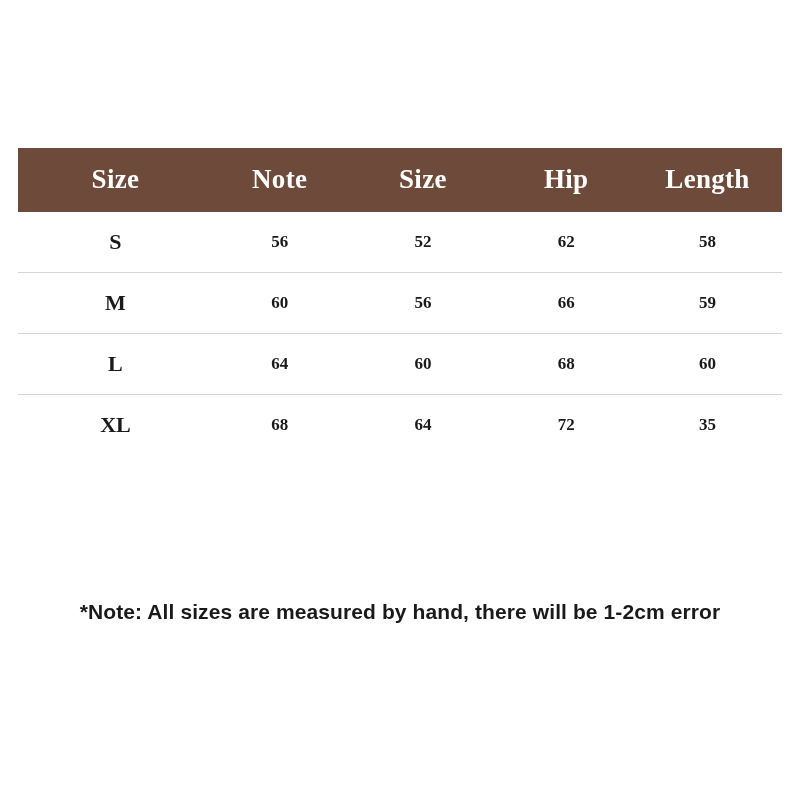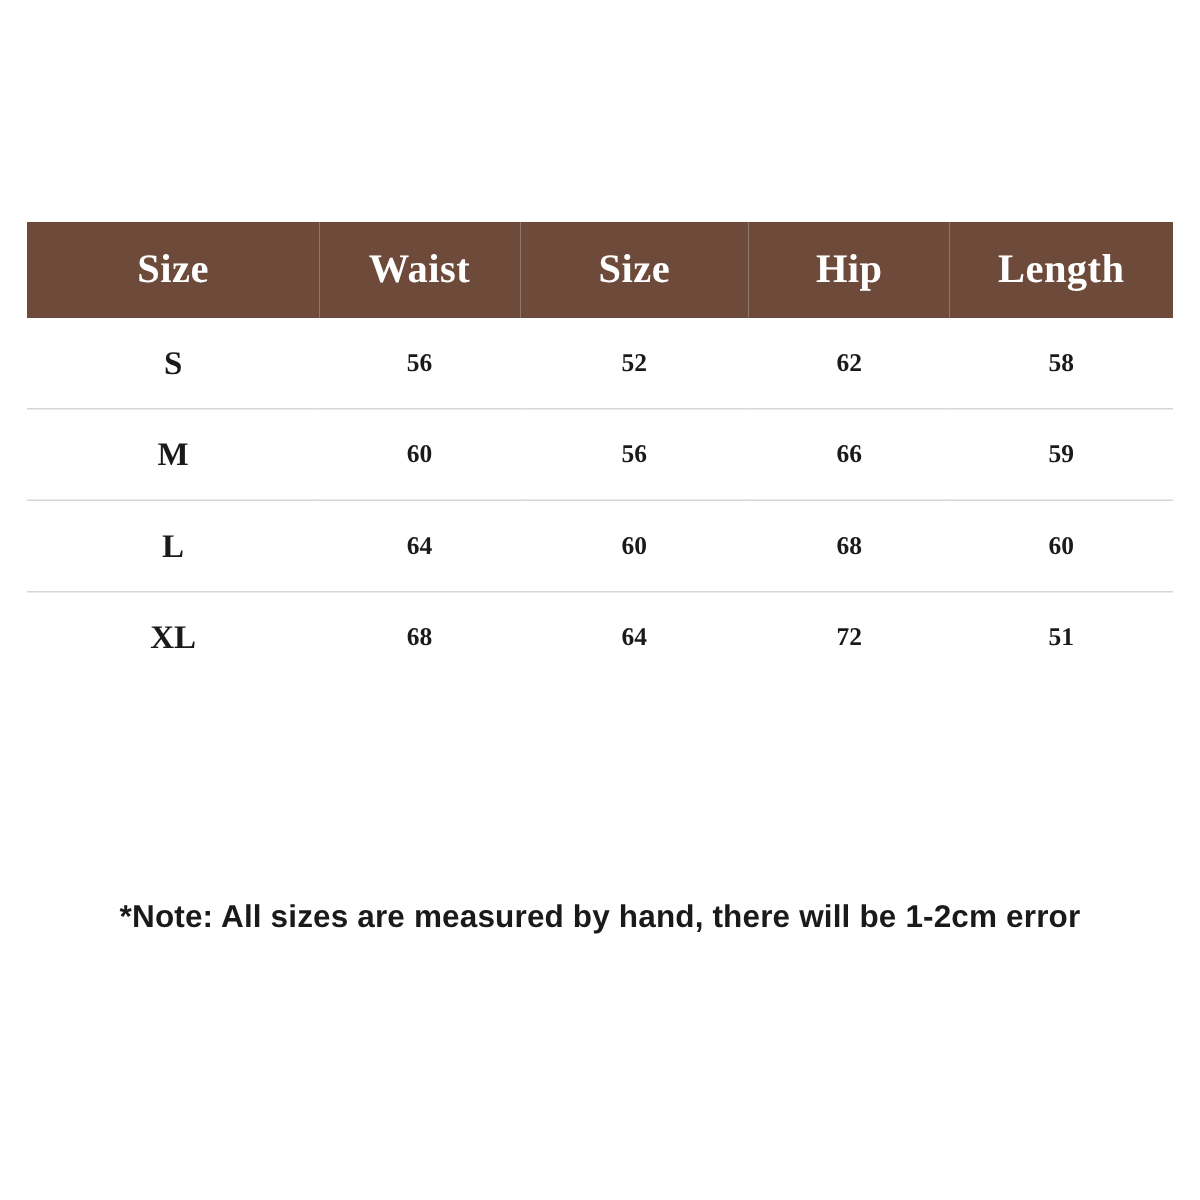--- a/index.html
+++ b/index.html
@@ -86,21 +86,21 @@
       <colgroup>
         <col class="c-size">
         <col class="c-chest">
         <col class="c-waist">
         <col class="c-hip">
         <col class="c-length">
       </colgroup>
       <thead>
         <tr>
           <th>Size</th>
-          <th>Waist</th>
+          <th>Note</th>
           <th>Size</th>
           <th>Hip</th>
           <th>Length</th>
         </tr>
       </thead>
       <tbody>
         <tr>
           <td class="size-cell">S</td>
           <td>56</td>
           <td>52</td>
@@ -119,21 +119,21 @@
           <td>64</td>
           <td>60</td>
           <td>68</td>
           <td>60</td>
         </tr>
         <tr>
           <td class="size-cell">XL</td>
           <td>68</td>
           <td>64</td>
           <td>72</td>
-          <td>51</td>
+          <td>35</td>
         </tr>
       </tbody>
     </table>
   </div>
 
   <div class="note">*Note: All sizes are measured by hand, there will be 1-2cm error</div>
 
 </div>
 
 </body></html>

